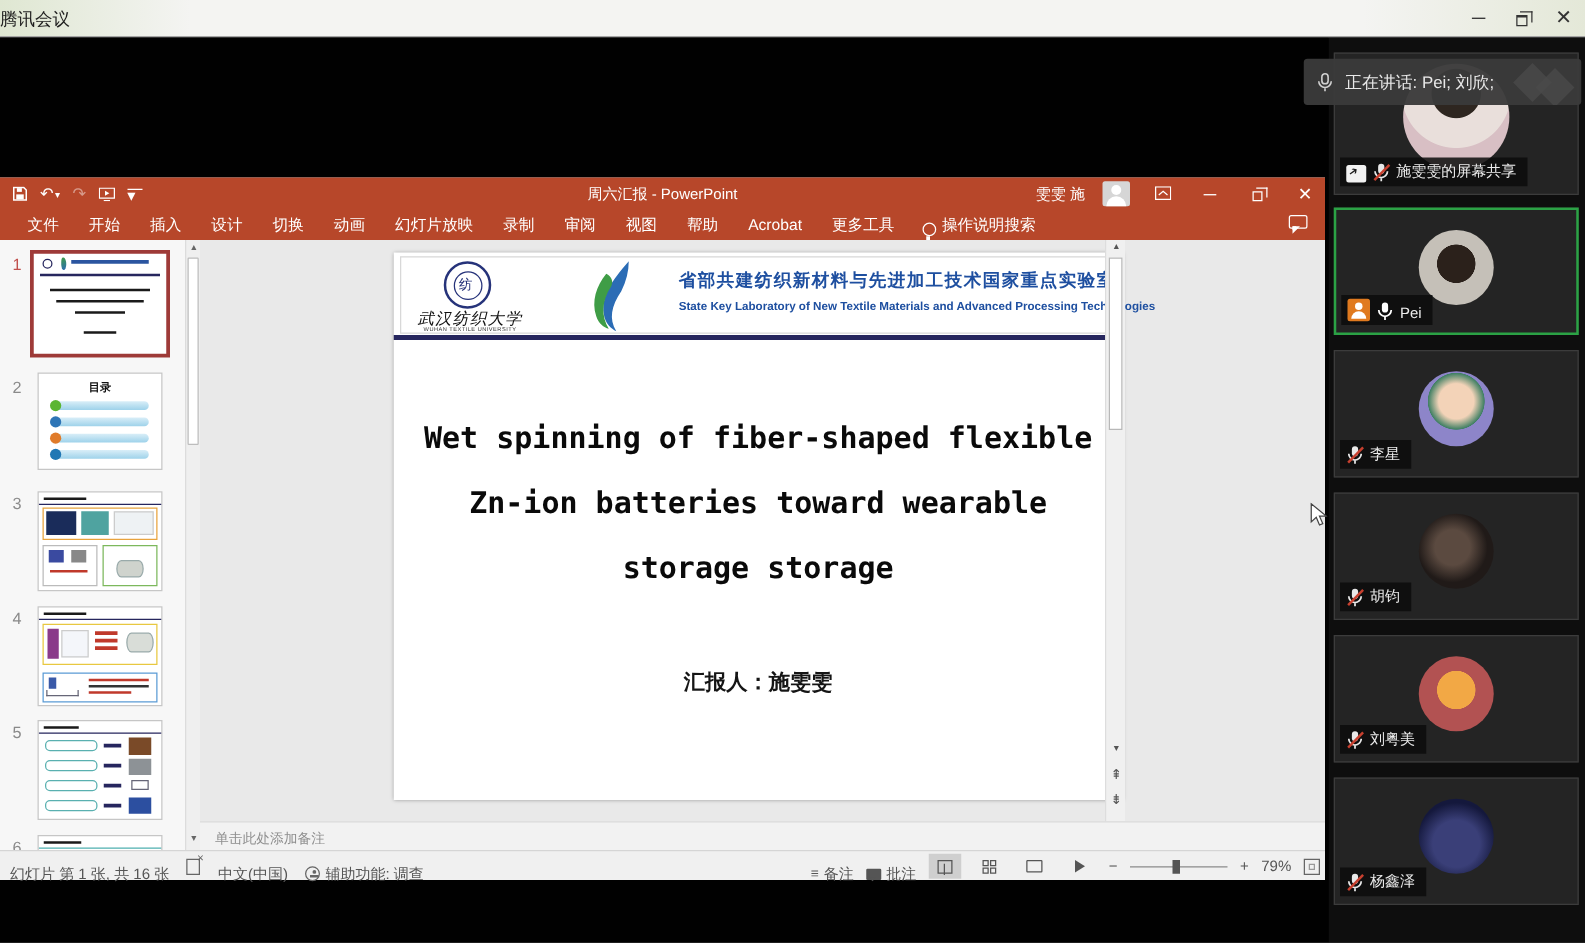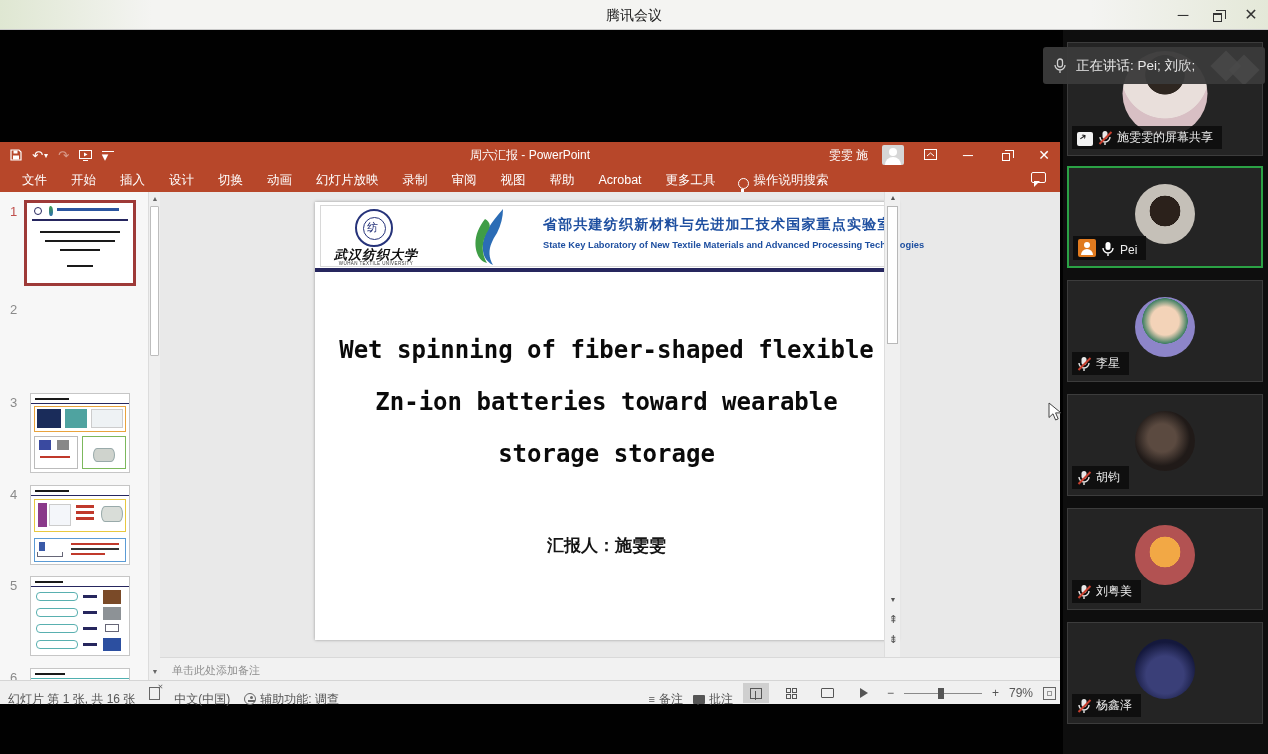--- a/index.html
+++ b/index.html
@@ -4,21 +4,21 @@
 <style>
   * { margin:0; padding:0; box-sizing:border-box; }
   html,body { width:1268px; height:754px; overflow:hidden; background:#000; font-family:"Liberation Sans","DejaVu Sans",sans-serif; }
   .abs { position:absolute; }
   #root { position:relative; width:1268px; height:754px; background:#000; }
 
   
   #titlebar { left:0; top:0; width:1268px; height:30px;
     background:linear-gradient(90deg,#dfe7d2 0%,#f4f4f2 12%,#f4f4f2 86%,#e4e8d8 100%);
     border-bottom:1px solid #c9c9c9; }
-  #titlebar .wtitle { position:absolute; left:0; right:0; top:7px; text-align:center; font-size:14px; color:#1d1d1d; }
+  #titlebar .wtitle { position:absolute; left:0; right:0; top:7px; text-align:left; font-size:14px; color:#1d1d1d; }
   .winctl { position:absolute; top:0; width:34px; height:29px; text-align:center; line-height:29px; color:#333; font-size:15px; }
   #win-min { right:68px; }
   #win-max { right:34px; }
   #win-max i { display:inline-block; width:9px; height:9px; border:1px solid #333; border-top-width:2px; position:relative; top:2px; }
   #win-max i::before { content:""; position:absolute; left:2px; top:-5px; width:9px; height:8px; border:1px solid #333; border-bottom:none; border-left:none; }
   #win-close { right:0; font-size:16px; }
 
   
   #stage { left:0; top:30px; width:1063px; height:724px; background:#010101; }
 
@@ -74,21 +74,21 @@
   .sb-arrow { position:absolute; left:0; width:12px; text-align:center; font-size:7px; color:#666; }
   #thumb-thumb { position:absolute; left:1px; top:14px; width:9px; height:150px; background:#fff; border:1px solid #bdbdbd; border-radius:1px; }
 
   
   #canvas { left:160px; top:0; width:884px; height:465px; background:#E9E9E9; }
   #slide { position:absolute; left:155px; top:10px; width:583px; height:438px; background:#fff; box-shadow:0 0 3px rgba(0,0,0,.35); }
   #slide-header { position:absolute; left:5px; top:3px; width:573px; height:62px; border:1px solid #d8d8d8; background:#fff; }
   #emblem { position:absolute; left:34px; top:3px; width:38px; height:38px; border:2.5px solid #26337a; border-radius:50%; }
   #emblem::before { content:""; position:absolute; left:6px; top:6px; width:21px; height:21px; border:1.5px solid #26337a; border-radius:50%; }
   #emblem::after { content:"纺"; position:absolute; left:10px; top:9px; font-size:11px; color:#26337a; }
-  #univ-cn { position:absolute; left:0px; top:40px; width:110px; text-align:center; font-family:"DejaVu Serif","Liberation Serif",serif; font-weight:bold; font-style:italic; font-size:13px; color:#111; letter-spacing:1px; }
+  #univ-cn { position:absolute; left:0px; top:40px; width:110px; text-align:center; font-family:"DejaVu Serif","Liberation Serif",serif; font-weight:normal; font-style:italic; font-size:13px; color:#111; letter-spacing:1px; }
   #univ-en { position:absolute; left:0px; top:55px; width:110px; text-align:center; font-size:4.5px; color:#333; letter-spacing:.4px; }
   #swoosh { position:absolute; left:148px; top:1px; }
   #lab-cn { position:absolute; left:222px; top:10px; width:350px; font-size:14px; font-weight:bold; color:#1E4FA0; letter-spacing:1.2px; white-space:nowrap; }
   #lab-en { position:absolute; left:222px; top:34px; width:356px; font-size:9.3px; font-weight:bold; color:#1E4FA0; white-space:nowrap; }
   #navy-bar { position:absolute; left:0; top:66px; width:583px; height:4px; background:#26265E; }
   #slide-title { position:absolute; left:0; top:122px; width:583px; text-align:center;
     font-family:"DejaVu Sans Mono","Liberation Mono",monospace; font-weight:bold; font-size:24px; color:#0a0a0a; line-height:52px; }
   #presenter { position:absolute; left:0; top:332px; width:583px; text-align:center; font-size:17px; font-weight:bold; color:#151515; }
 
   
@@ -236,20 +236,35 @@
               <span class="t1-swoosh"></span>
               <span class="t1-lab"></span>
             <div class="tt-line" style="left:5px;top:16px;width:96px;height:2px;"></div>
             <div class="tt-bar" style="left:13px;top:28px;width:80px;"></div>
             <div class="tt-bar" style="left:18px;top:37px;width:70px;"></div>
             <div class="tt-bar" style="left:33px;top:46px;width:40px;"></div>
             <div class="tt-bar" style="left:40px;top:62px;width:26px;"></div>
           </div>
 
           <span class="slide-num" style="top:110px;">2</span>
+          <div class="thumb" style="top:106px;height:78px;">
+            <div class="toc-title">目录</div>
+            <div class="toc-pill" style="top:22px;">
+                <span class="toc-dot" style="background:#5BB531;"></span>
+              </div>
+            <div class="toc-pill" style="top:35px;">
+                <span class="toc-dot" style="background:#2E75B6;"></span>
+              </div>
+            <div class="toc-pill" style="top:48px;">
+                <span class="toc-dot" style="background:#E07B2A;"></span>
+              </div>
+            <div class="toc-pill" style="top:61px;">
+                <span class="toc-dot" style="background:#2077B4;"></span>
+              </div>
+          </div>
 
           <span class="slide-num" style="top:203px;">3</span>
           <div class="thumb" style="top:201px;height:80px;">
             <div class="tt-bar" style="left:4px;top:4px;width:34px;"></div>
             <div class="tt-line" style="left:0;top:9px;width:100px;height:1px;"></div>
             <div class="mini" style="left:3px;top:12px;width:92px;height:26px;border:1px solid #E8A33D;"></div>
             <div class="mini" style="left:6px;top:15px;width:24px;height:19px;background:#1A2C5A;"></div>
             <div class="mini" style="left:34px;top:15px;width:22px;height:19px;background:#4FA3A0;"></div>
             <div class="mini" style="left:60px;top:15px;width:32px;height:19px;background:#eef2f4;border:1px solid #ccc;"></div>
             <div class="mini" style="left:3px;top:42px;width:44px;height:33px;border:1px solid #bbb;"></div>

